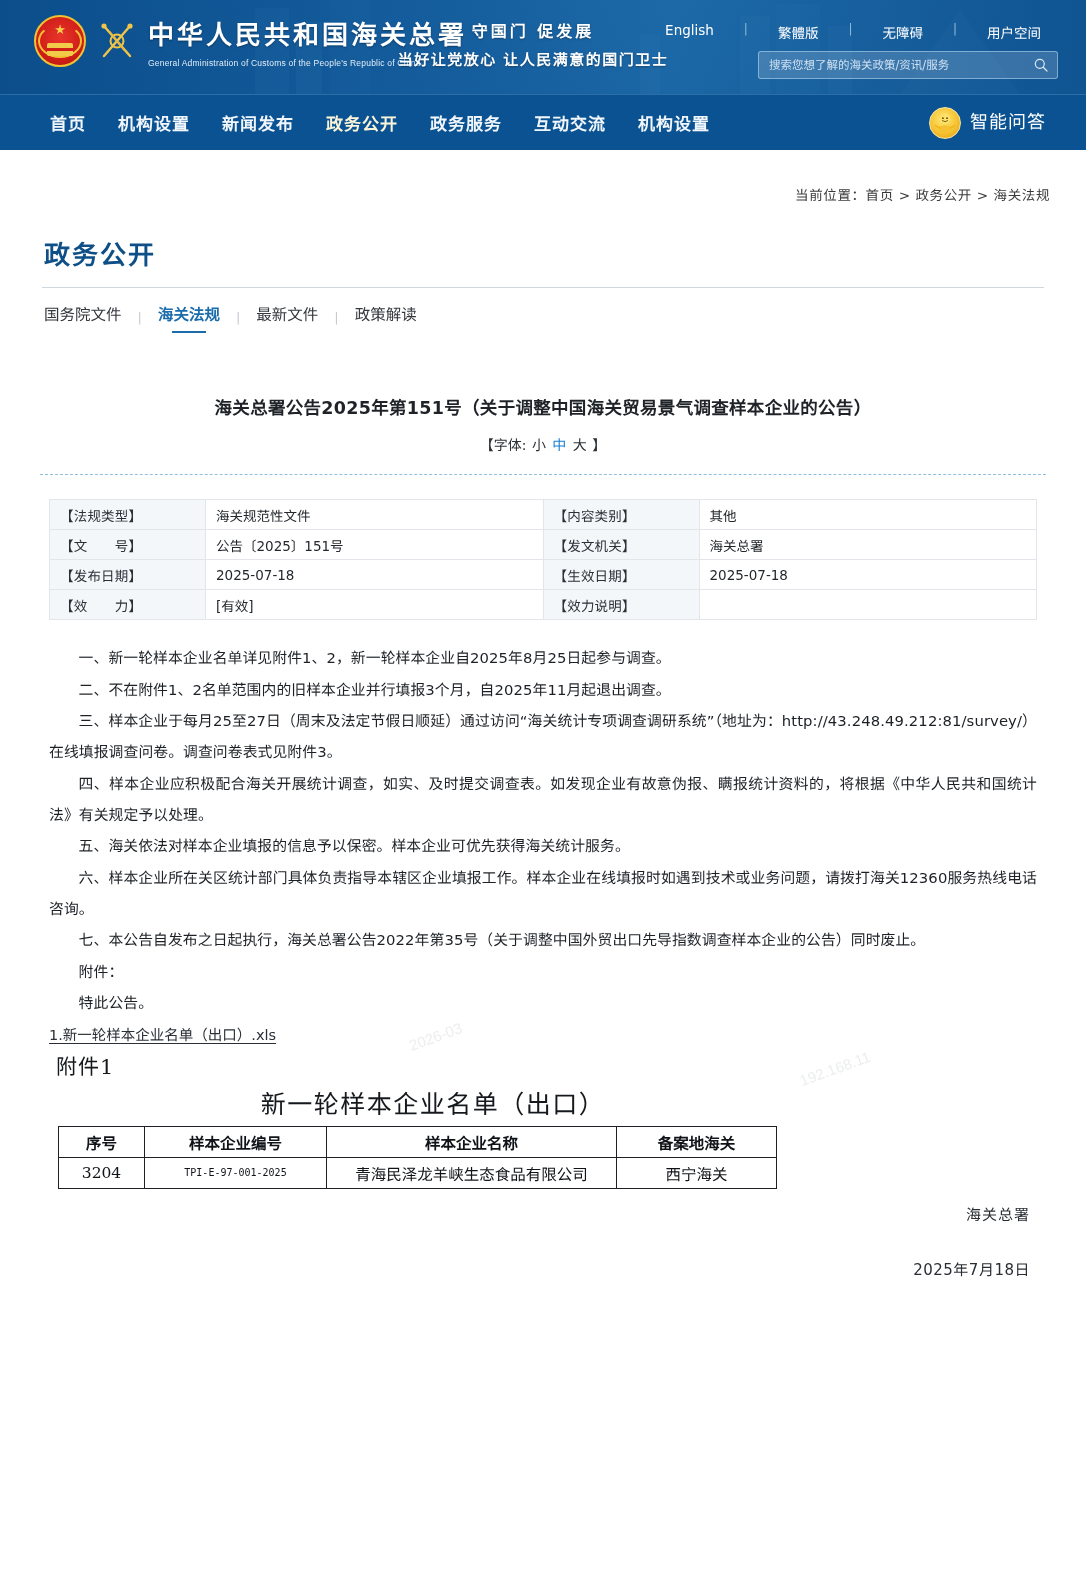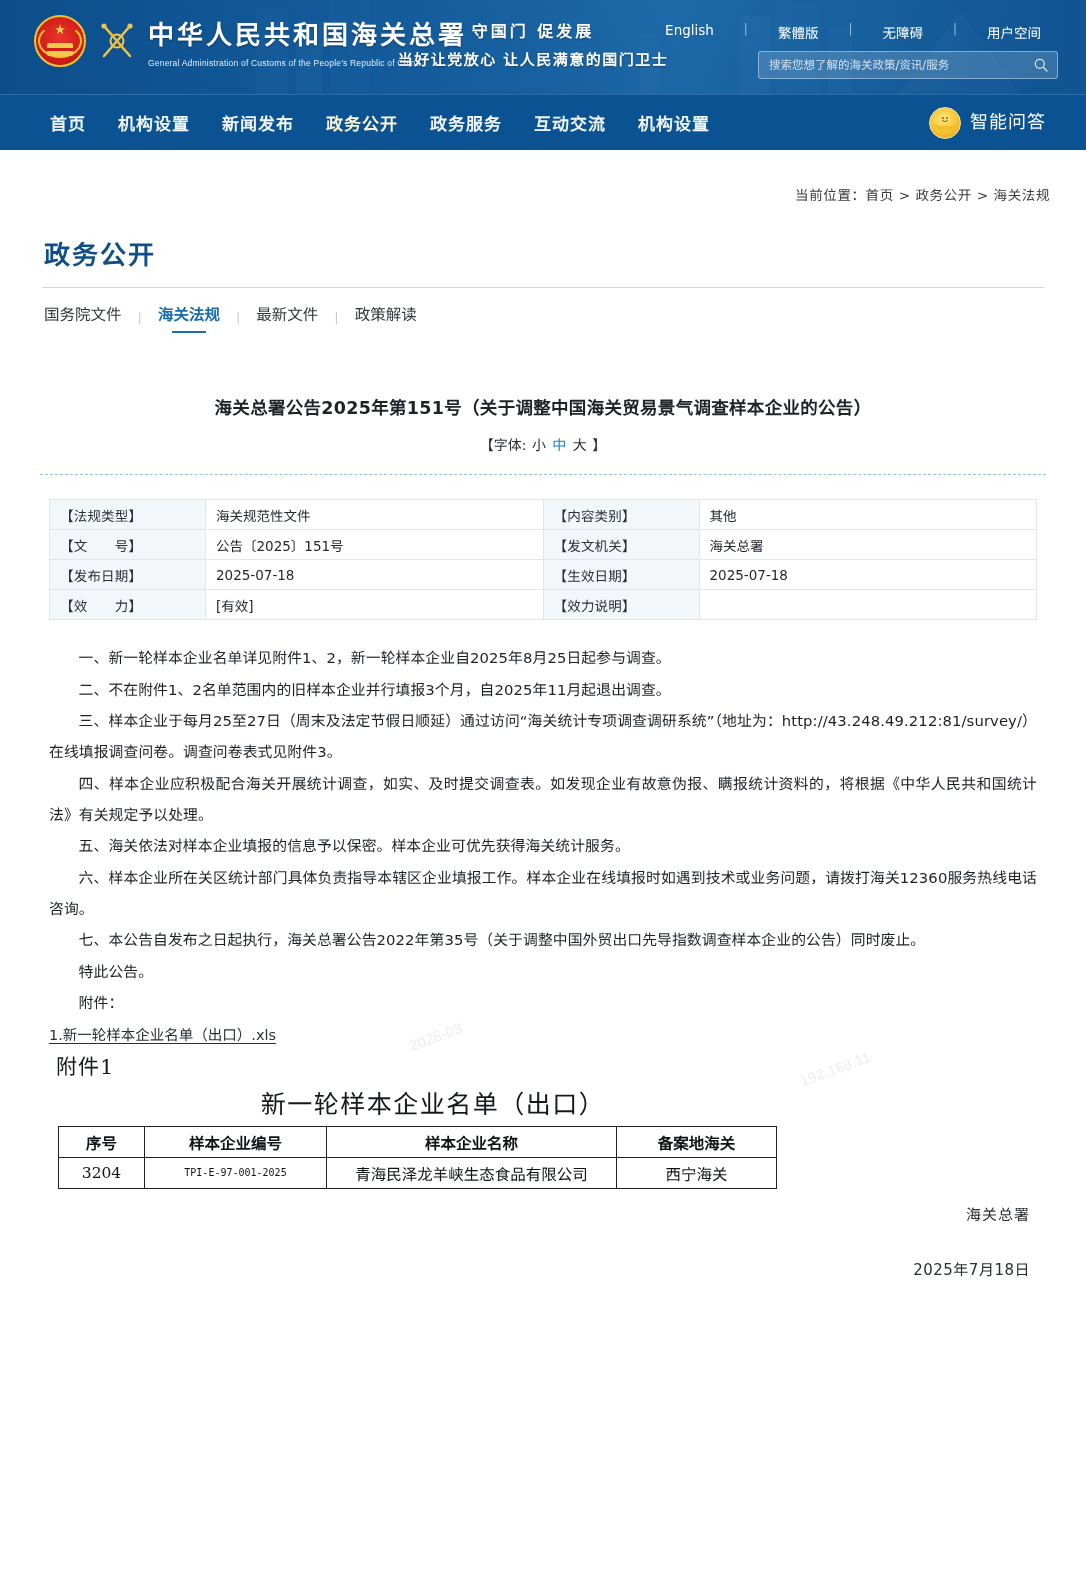--- a/index.html
+++ b/index.html
@@ -384,22 +384,22 @@
   </table>
 
   <div class="body-text">
     <p>一、新一轮样本企业名单详见附件1、2，新一轮样本企业自2025年8月25日起参与调查。</p>
     <p>二、不在附件1、2名单范围内的旧样本企业并行填报3个月，自2025年11月起退出调查。</p>
     <p>三、样本企业于每月25至27日（周末及法定节假日顺延）通过访问“海关统计专项调查调研系统”（地址为：http://43.248.49.212:81/survey/）在线填报调查问卷。调查问卷表式见附件3。</p>
     <p>四、样本企业应积极配合海关开展统计调查，如实、及时提交调查表。如发现企业有故意伪报、瞒报统计资料的，将根据《中华人民共和国统计法》有关规定予以处理。</p>
     <p>五、海关依法对样本企业填报的信息予以保密。样本企业可优先获得海关统计服务。</p>
     <p>六、样本企业所在关区统计部门具体负责指导本辖区企业填报工作。样本企业在线填报时如遇到技术或业务问题，请拨打海关12360服务热线电话咨询。</p>
     <p>七、本公告自发布之日起执行，海关总署公告2022年第35号（关于调整中国外贸出口先导指数调查样本企业的公告）同时废止。</p>
+    <p>附件：</p>
     <p>特此公告。</p>
-    <p>附件：</p>
     <a href="#" class="attach-link">1.新一轮样本企业名单（出口）.xls</a>
   </div>
 
   <div class="appendix">
     <div class="wm" style="left:370px; top:-22px;">2026-03</div>
     <div class="wm" style="left:760px; top:10px;">192.168.11</div>
     <div class="appendix-label">附件1</div>
     <div class="appendix-title">新一轮样本企业名单（出口）</div>
     <table class="appendix-table">
       <thead>

